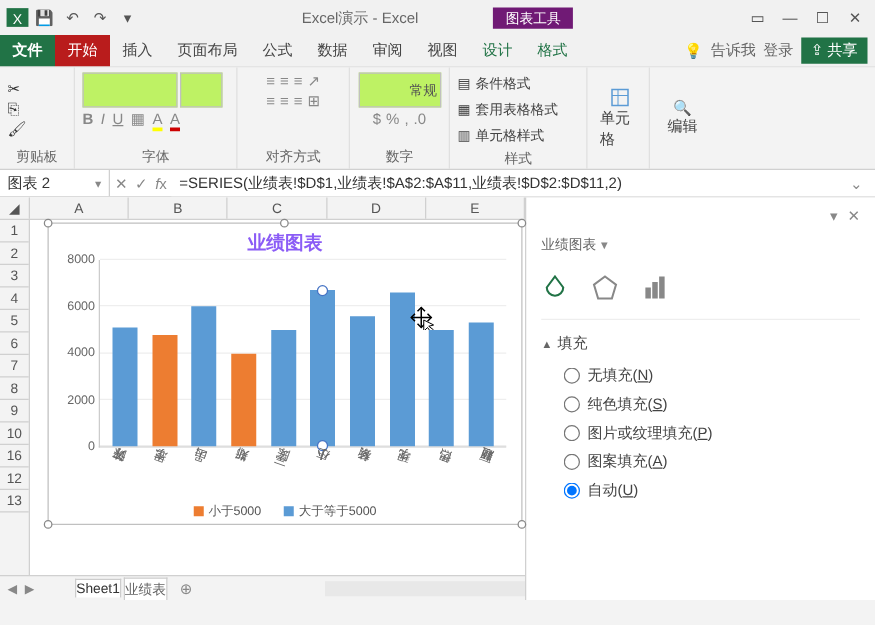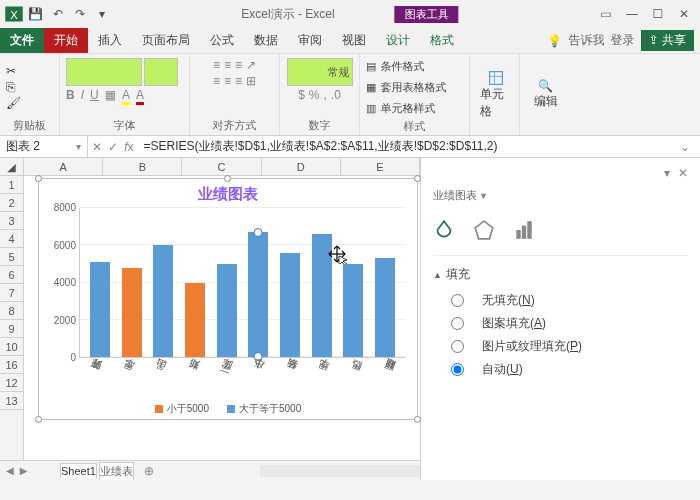--- a/index.html
+++ b/index.html
@@ -78,21 +78,21 @@
 .sidepane h3 { font-size: 14px; font-weight: normal; color: #444; padding-bottom: 4px; display: flex; align-items: center; }
 .sidepane h3 .pane-ctrl { margin-left: auto; display: flex; gap: 8px; color: #888; font-size: 12px; }
 .sidepane .sub { font-size: 11px; color: #666; padding: 4px 0 10px; }
 .sidepane .sub .dd { font-size: 9px; color: #888; margin-left: 2px; }
 .tab-icons { display: flex; gap: 18px; padding: 6px 0 14px; border-bottom: 1px solid #eee; }
 .tab-icons div { width: 22px; height: 22px; display: flex; align-items: center; justify-content: center; color: #666; }
 .tab-icons div.active { color: #217346; }
 .section-head { display: flex; align-items: center; gap: 4px; font-size: 12px; color: #444; padding: 10px 0 6px; }
 .section-head .tri { font-size: 9px; color: #666; }
 .radio-list { padding-left: 18px; }
-.radio-list label { display: flex; align-items: center; gap: 18px; font-size: 12px; color: #444; padding: 3px 0; }
+.radio-list label { display: flex; align-items: center; gap: 6px; font-size: 12px; color: #444; padding: 3px 0; }
 .radio-list input { margin: 0; }
 .radio-list .hotkey { text-decoration: underline; }
 
 .sheet-tabs { height: 20px; background: #f3f3f3; border-top: 1px solid #d0d0d0; display: flex; align-items: center; padding-left: 60px; gap: 2px; position: absolute; bottom: 0; left: 0; right: 0; }
 .sheet-tabs .nav { position: absolute; left: 6px; display: flex; gap: 6px; color: #888; font-size: 10px; }
 .sheet-tab { background: #fff; border: 1px solid #ccc; border-bottom: none; padding: 1px 0; font-size: 11px; }
 .sheet-tab.inactive { color: #666; }
 .sheet-tabs .add { padding: 0 8px; color: #888; }
 .sheet-tabs .hscroll { position: absolute; left: 260px; right: 0; height: 14px; display: flex; align-items: center; }
 .sheet-tabs .hscroll .track { flex: 1; height: 12px; background: #e8e8e8; position: relative; }
@@ -384,25 +384,29 @@
         <span class="tri">▲</span>
         <span>填充</span>
       </div>
     <div class="radio-list">
       <label>
           <input type="radio" name="fill" style="">
           <span><span>无填充</span>(<span class="hotkey">N</span>)</span>
         </label>
       <label>
           <input type="radio" name="fill" style="">
-          <span><span>图案填充</span>(<span class="hotkey">A</span>)</span>
+          <span><span>纯色填充</span>(<span class="hotkey">S</span>)</span>
         </label>
       <label>
           <input type="radio" name="fill" style="">
           <span><span>图片或纹理填充</span>(<span class="hotkey">P</span>)</span>
+        </label>
+      <label>
+          <input type="radio" name="fill" style="">
+          <span><span>图案填充</span>(<span class="hotkey">A</span>)</span>
         </label>
       <label>
           <input type="radio" name="fill" checked="" style="">
           <span><span>自动</span>(<span class="hotkey">U</span>)</span>
         </label>
     </div>
   </div>
 </div>
 
 <div class="move-cursor">

